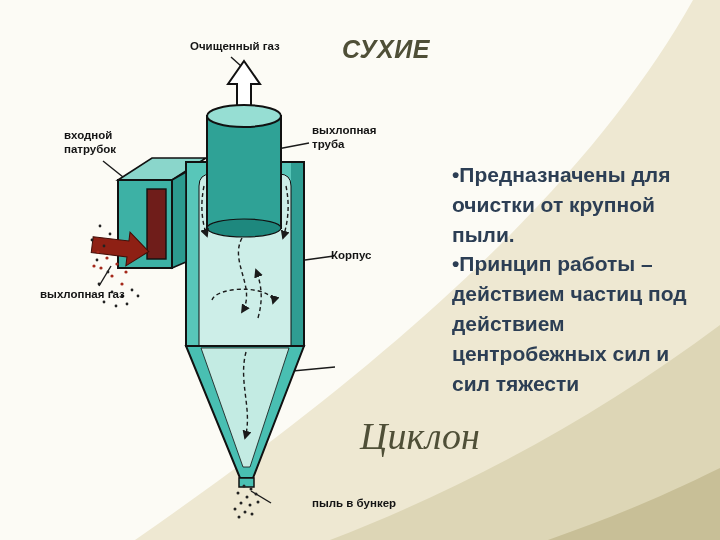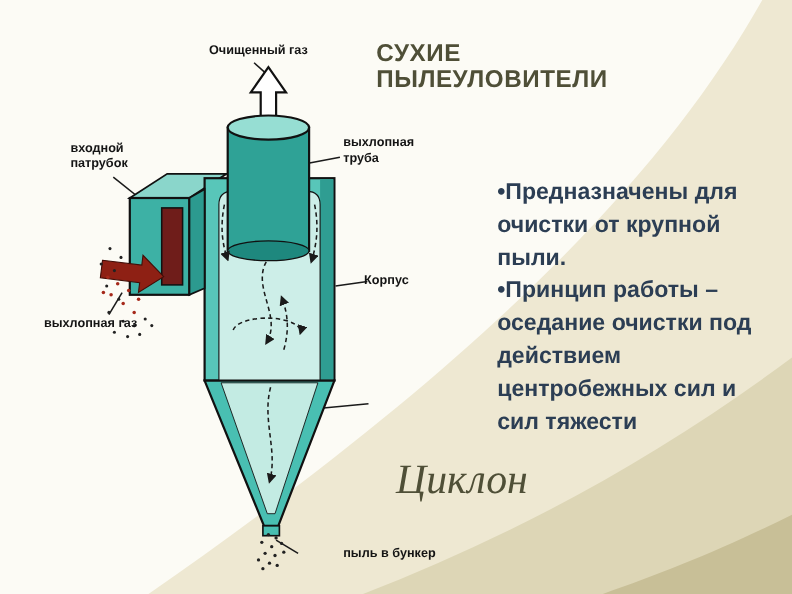--- a/index.html
+++ b/index.html
@@ -8,22 +8,23 @@
     background:#0ea5e9;font-family:"Liberation Sans",sans-serif;
   }
   .slide svg.diagram{position:absolute;left:0;top:0;z-index:1;}
   .lbl{
     position:absolute;z-index:2;font-size:11.5px;font-weight:700;
     color:#141414;line-height:1.18;
   }
   .nowrap{white-space:nowrap;}
   .title{
     position:absolute;left:342px;top:36px;width:350px;z-index:2;
-    font-size:22px;font-weight:700;line-height:1.1;letter-spacing:.5px;
+    font-size:25px;font-weight:700;line-height:1.1;letter-spacing:.5px;
     color:#4f4f37;
+    font-style:italic;
   }
   .title span{display:block;}
   .bullets{
     position:absolute;left:452px;top:160px;width:252px;z-index:2;
     font-size:21px;font-weight:700;color:#2c3e54;
   }
   .bullets p{margin:0;line-height:1.42;}
   .caption{
     position:absolute;left:360px;top:414px;z-index:2;
     font-family:"Liberation Serif",serif;font-style:italic;font-weight:400;
@@ -150,23 +151,22 @@
 
   <div id="lbl-clean" class="lbl nowrap">Очищенный газ</div>
   <div id="lbl-inlet" class="lbl">входной патрубок</div>
   <div id="lbl-exhaust" class="lbl">выхлопная труба</div>
   <div id="lbl-body" class="lbl nowrap">Корпус</div>
   <div id="lbl-dusty" class="lbl">выхлопная газ</div>
   <div id="lbl-dust" class="lbl nowrap">пыль в бункер</div>
 
   <div class="title">
     <span>СУХИЕ</span>
-    <span>ПЫЛЕУЛОВИТЕЛИ</span>
   </div>
 
   <div class="bullets">
     <p>•Предназначены для очистки от крупной пыли.</p>
-    <p>•Принцип работы – оседание очистки под действием центробежных сил и сил тяжести</p>
+    <p>•Принцип работы – действием частиц под действием центробежных сил и сил тяжести</p>
   </div>
 
   <div class="caption">Циклон</div>
 
 </div>
 
 </body></html>

